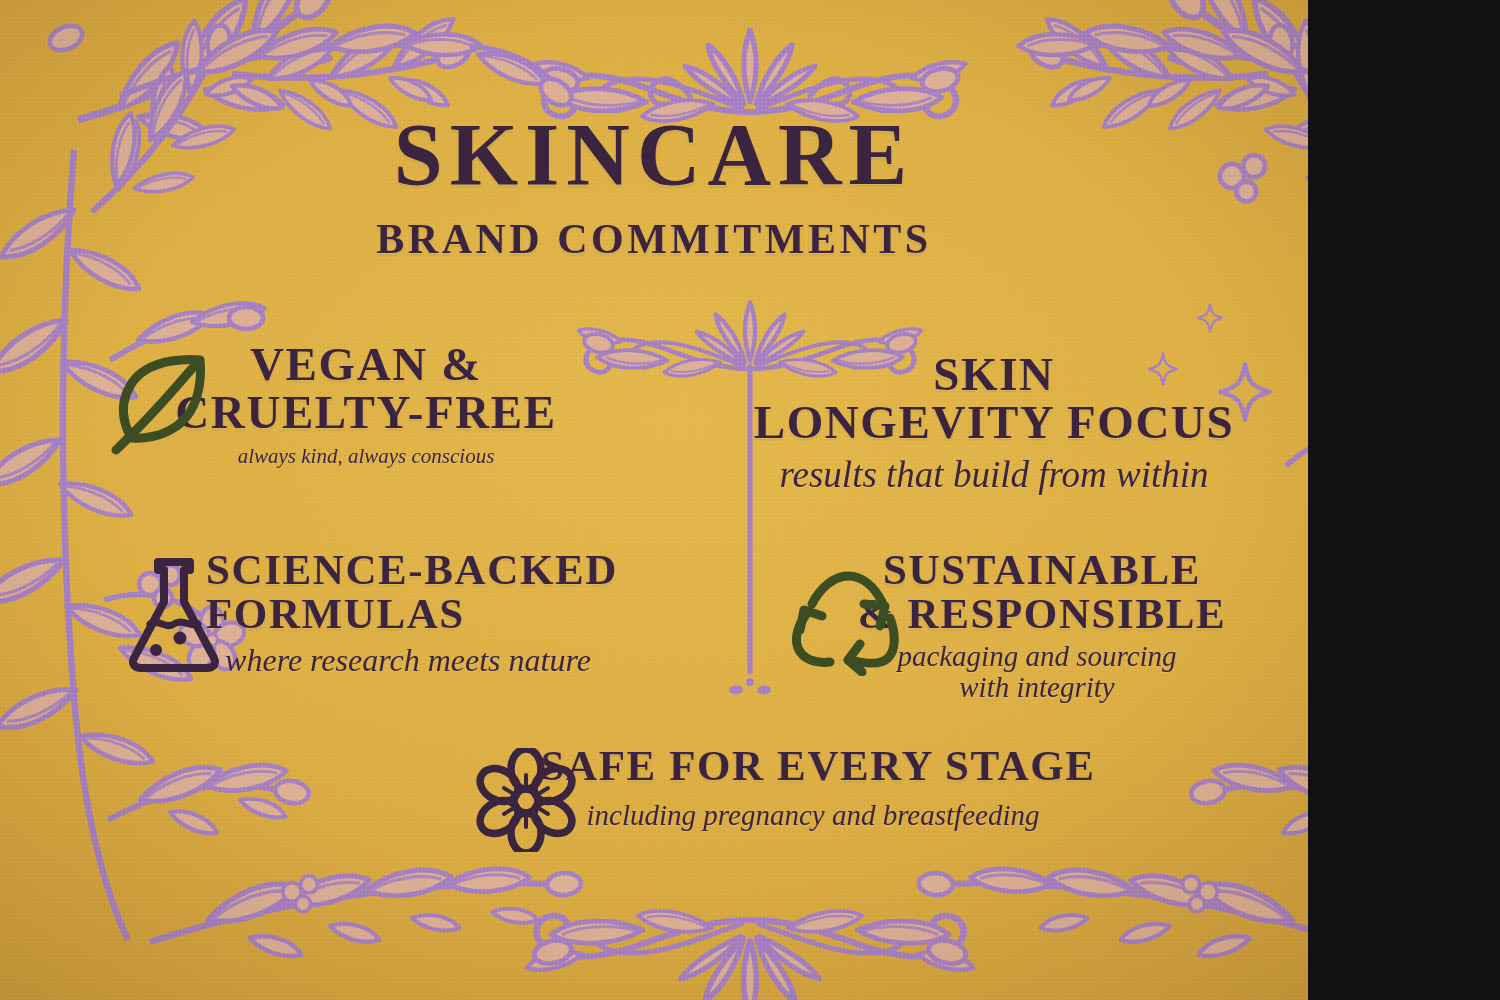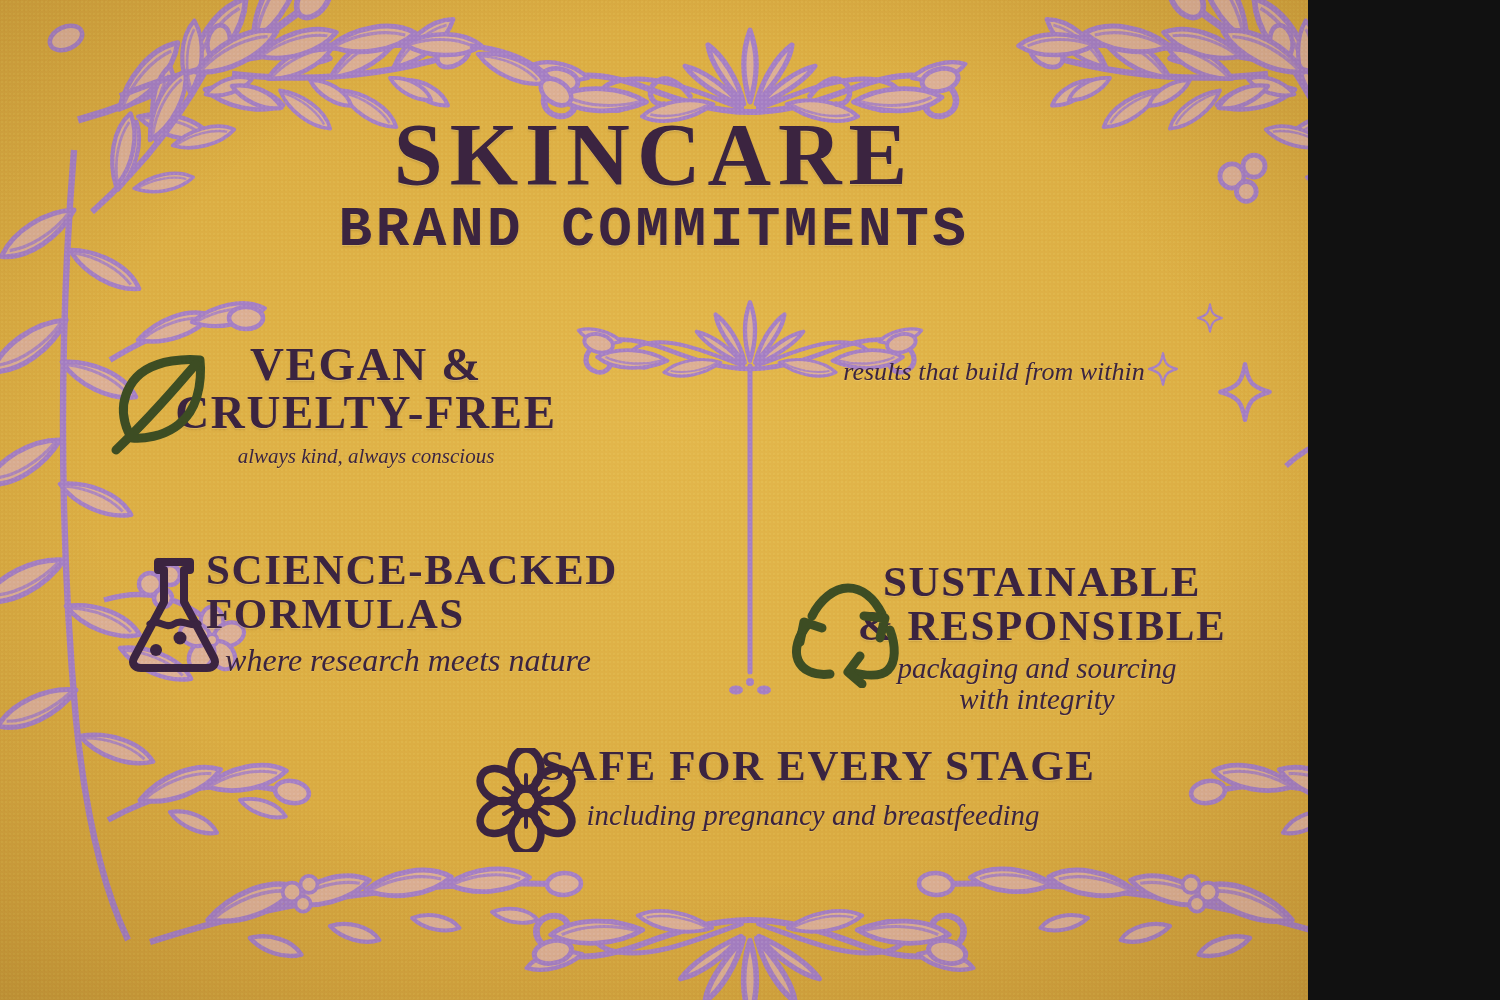--- a/index.html
+++ b/index.html
@@ -32,25 +32,24 @@
   
   .content{position:absolute;inset:0;}
 
   .title-wrap{position:absolute;left:0;right:0;top:112px;text-align:center;}
   .title-main{
     font-size:88px;letter-spacing:7px;color:#3B2440;line-height:.98;
     font-weight:700;
     text-shadow:0 1px 0 rgba(255,235,170,.30), 0 2px 2px rgba(90,55,10,.16);
   }
   .title-sub{
-    margin-top:4px;
-    font-size:56px;letter-spacing:3.5px;color:#3B2440;line-height:1;
+    margin-top:20px;
+    font-size:42px;letter-spacing:3.5px;color:#3B2440;line-height:1;
     font-weight:700;
     text-shadow:0 1px 0 rgba(255,235,170,.30), 0 2px 2px rgba(90,55,10,.16);
-    font-family:Liberation Mono, monospace;
   }
 
   .grid{position:absolute;left:96px;right:96px;top:340px;}
 
   .item{display:flex;align-items:flex-start;}
   .ic{flex:0 0 auto;}
   .txt{flex:1 1 auto;}
   .head{
     color:#3B2440;font-weight:700;letter-spacing:1.6px;line-height:1.03;
     text-shadow:0 1px 0 rgba(255,235,170,.28), 0 2px 2px rgba(90,55,10,.14);
@@ -62,30 +61,30 @@
 
   
   .i1{position:absolute;left:20px;top:0;width:500px;justify-content:flex-end;}
   .i1 .head{font-size:47px;text-align:center;}
   .i1 .sub{font-size:21px;text-align:center;margin-top:8px;}
   .i1 .ic{position:absolute;left:-12px;top:6px;}
 
   
   .i2{position:absolute;left:618px;top:10px;width:560px;}
   .i2 .head{font-size:47px;text-align:center;}
-  .i2 .sub{font-size:26px;text-align:center;margin-top:8px;}
+  .i2 .sub{font-size:37px;text-align:center;margin-top:8px;}
 
   
   .i3{position:absolute;left:18px;top:208px;width:540px;}
   .i3 .head{font-size:43px;padding-left:92px;}
   .i3 .sub{font-size:32px;text-align:center;margin-top:6px;padding-left:48px;}
   .i3 .ic{position:absolute;left:8px;top:6px;}
 
   
-  .i4{position:absolute;left:606px;top:220px;width:580px;}
+  .i4{position:absolute;left:606px;top:208px;width:580px;}
   .i4 .head{font-size:43px;text-align:center;padding-left:100px;}
   .i4 .sub{font-size:29px;text-align:center;margin-top:4px;padding-left:90px;}
   .i4 .ic{position:absolute;left:84px;top:16px;}
 
   
   .i5{position:absolute;left:278px;top:404px;width:790px;}
   .i5 .head{font-size:43px;text-align:center;padding-left:98px;}
   .i5 .sub{font-size:29px;text-align:center;margin-top:12px;padding-left:88px;}
   .i5 .ic{position:absolute;left:100px;top:4px;}
 
@@ -330,20 +329,24 @@
           <div class="head">
             <span class="nowrap">VEGAN &amp;</span><br>
             <span class="nowrap">CRUELTY-FREE</span>
           </div>
           <div class="sub">always kind, always conscious</div>
         </div>
       </div>
 
       <div class="item i2">
         <div class="txt">
+          <div class="head">
+            <span class="nowrap">SKIN</span><br>
+            <span class="nowrap">LONGEVITY FOCUS</span>
+          </div>
           <div class="sub">results that build from within</div>
         </div>
       </div>
 
       <div class="item i3">
         <div class="ic">
           <svg width="104" height="120" viewBox="0 0 104 120" aria-hidden="true">
             <path d="M36,8 L68,8 L68,16 L62,16 L62,48 L92,104 C95,110 91,114 85,114 L19,114 C13,114 9,110 12,104 L42,48 L42,16 L36,16 Z" fill="none" stroke="#3B2440" stroke-width="8" stroke-linejoin="round"></path>
             <path d="M28,70 C36,64 44,76 52,70 C60,64 70,74 76,70" fill="none" stroke="#3B2440" stroke-width="7" stroke-linecap="round"></path>
             <circle cx="58" cy="84" r="6.5" fill="#3B2440"></circle>

